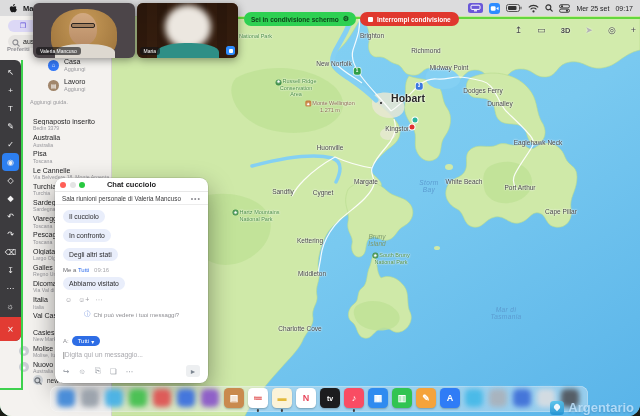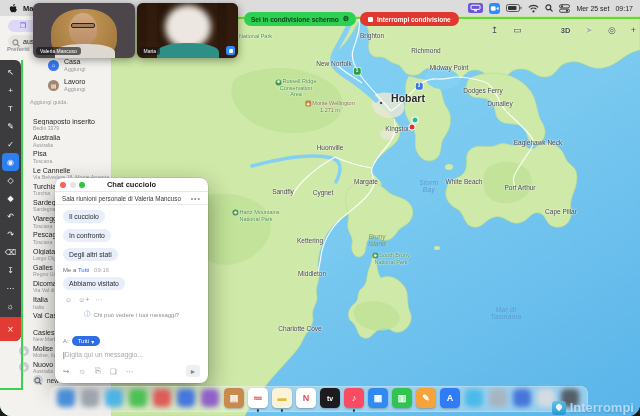--- a/index.html
+++ b/index.html
@@ -34,21 +34,21 @@
   .poi-mtn{display:inline-block;width:6px;height:6px;border-radius:1.5px;background:#c77f3e;color:#fff;
            font-size:4px;line-height:6px;text-align:center;vertical-align:middle;margin-right:1px;}
   .badge{position:absolute;transform:translate(-50%,-50%);border-radius:2px;color:#fff;font-weight:bold;
          font-size:4.5px;padding:1px 2px;line-height:1;box-shadow:0 0 0 .7px rgba(255,255,255,.8);}
   .mdot{position:absolute;transform:translate(-50%,-50%);border-radius:50%;width:5px;height:5px;
         box-shadow:0 0 0 1px #fff;}
   .map-controls{position:absolute;right:4px;top:9px;display:flex;gap:15px;align-items:center;
                 color:#4a4a4c;font-size:9px;z-index:2;}
   .map-controls .ctl{text-shadow:0 0 2px rgba(255,255,255,.9);cursor:default;}
   .ctl.dim{color:#b3b3b6;}
-  .ctl.b3d{font-size:7.5px;font-weight:bold;margin-left:24px;}
+  .ctl.b3d{font-size:7.5px;font-weight:bold;}
 
   
   .sidebar{position:absolute;left:0;top:0;width:112px;height:400px;background:#f4f2ef;
            border-right:1px solid #d9d6d2;z-index:2;}
   .sb-pill{position:absolute;left:8px;top:4px;width:30px;height:12px;border-radius:6px;background:#dcd8f6;
            display:flex;align-items:center;justify-content:center;font-size:7px;color:#5a49d8;}
   .sb-search{position:absolute;left:8px;top:19px;width:96px;height:13px;border-radius:7px;background:#e7e5e2;
              display:flex;align-items:center;padding:0 4px;gap:3px;}
   .sb-search .val{font-size:7px;color:#222;}
   .sb-favlabel{position:absolute;left:7px;top:30px;font-size:6px;font-weight:bold;color:#8e8e93;}
@@ -604,16 +604,16 @@
       </div>
       <div class="dock-item">
         <div class="dock-blur" style="background: rgb(80, 85, 92);"></div>
       </div>
     </div>
 
   <div class="watermark">
     <span class="wm-logo">
         <span class="wm-drop"></span>
       </span>
-    <span class="wm-text">Interrompi</span>
+    <span class="wm-text">Argentario</span>
   </div>
 
 </div>
 
 </body></html>

